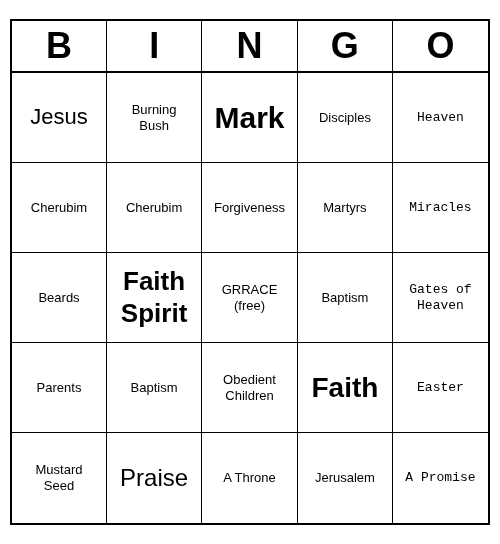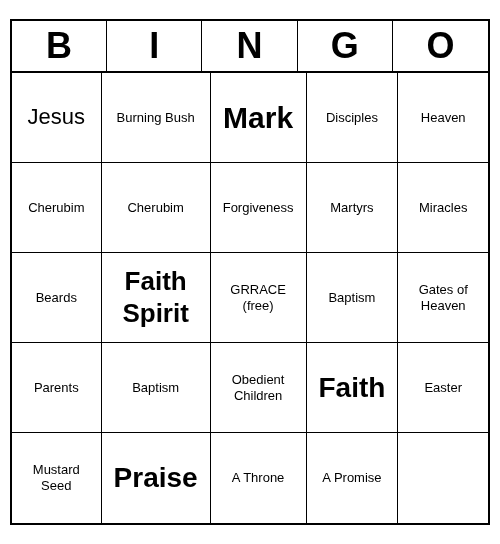--- a/index.html
+++ b/index.html
@@ -55,20 +55,21 @@
       justify-content: center;
       text-align: center;
       padding: 12px;
       min-height: 90px;
       font-size: 13px;
       line-height: 1.2;
     }
 
     .bingo-cell:nth-child(5n) {
       border-right: none;
+      font-family: Liberation Mono, monospace;
     }
 
     .bingo-cell:nth-child(n+21) {
       border-bottom: none;
     }
 
     .bingo-cell.large-text {
       font-size: 26px;
       font-weight: bold;
     }
@@ -81,22 +82,22 @@
       font-size: 30px;
       font-weight: bold;
     }
 
     .bingo-cell.faith-style {
       font-size: 28px;
       font-weight: bold;
     }
 
     .bingo-cell.praise-style {
-      font-size: 28px;
-      font-weight: bold;
+      font-size: 24px;
+      font-weight: normal;
     }
   </style>
 </head>
 <body>
 
 <div class="bingo-card">
   <div class="bingo-header">
     <div class="bingo-header-cell">B</div>
     <div class="bingo-header-cell">I</div>
     <div class="bingo-header-cell">N</div>
@@ -120,15 +121,16 @@
       <div class="bingo-cell">Baptism</div>
       <div class="bingo-cell">Gates of Heaven</div>
       <div class="bingo-cell">Parents</div>
       <div class="bingo-cell">Baptism</div>
       <div class="bingo-cell">Obedient Children</div>
       <div class="bingo-cell faith-style">Faith</div>
       <div class="bingo-cell">Easter</div>
       <div class="bingo-cell">Mustard Seed</div>
       <div class="bingo-cell praise-style">Praise</div>
       <div class="bingo-cell">A Throne</div>
+      <div class="bingo-cell">Jerusalem</div>
       <div class="bingo-cell">A Promise</div>
     </div>
 </div>
 
 </body></html>

